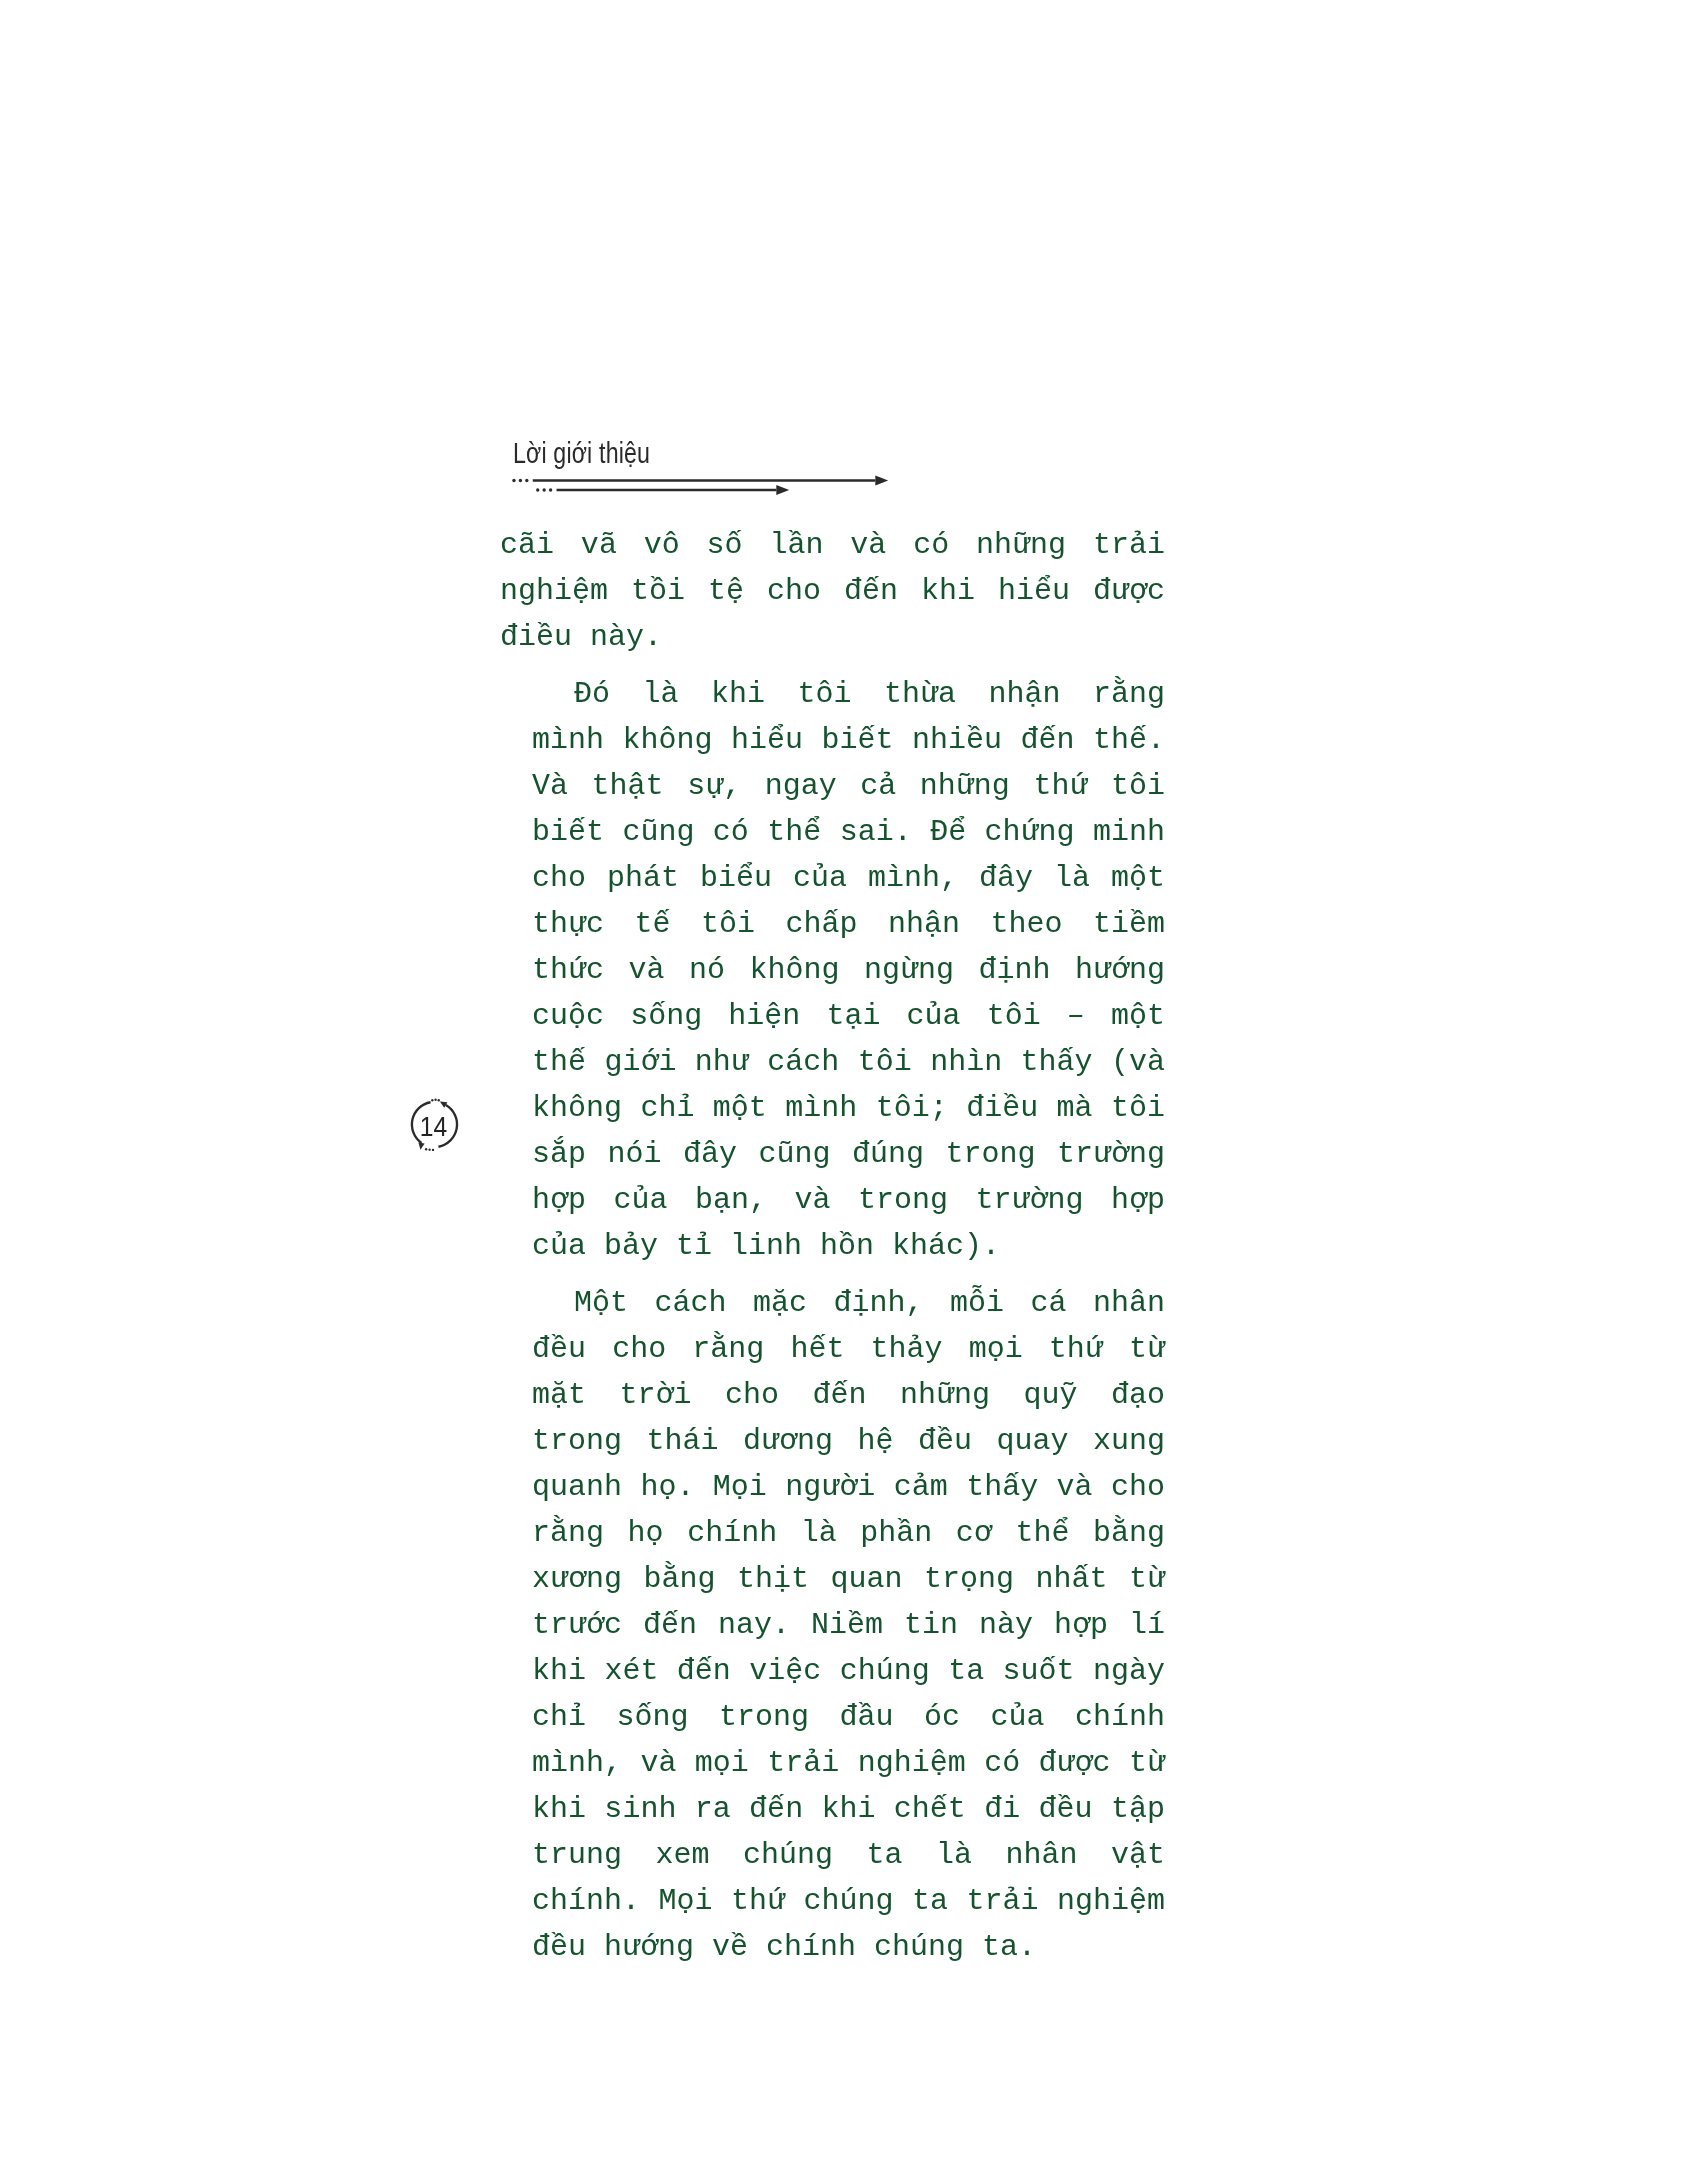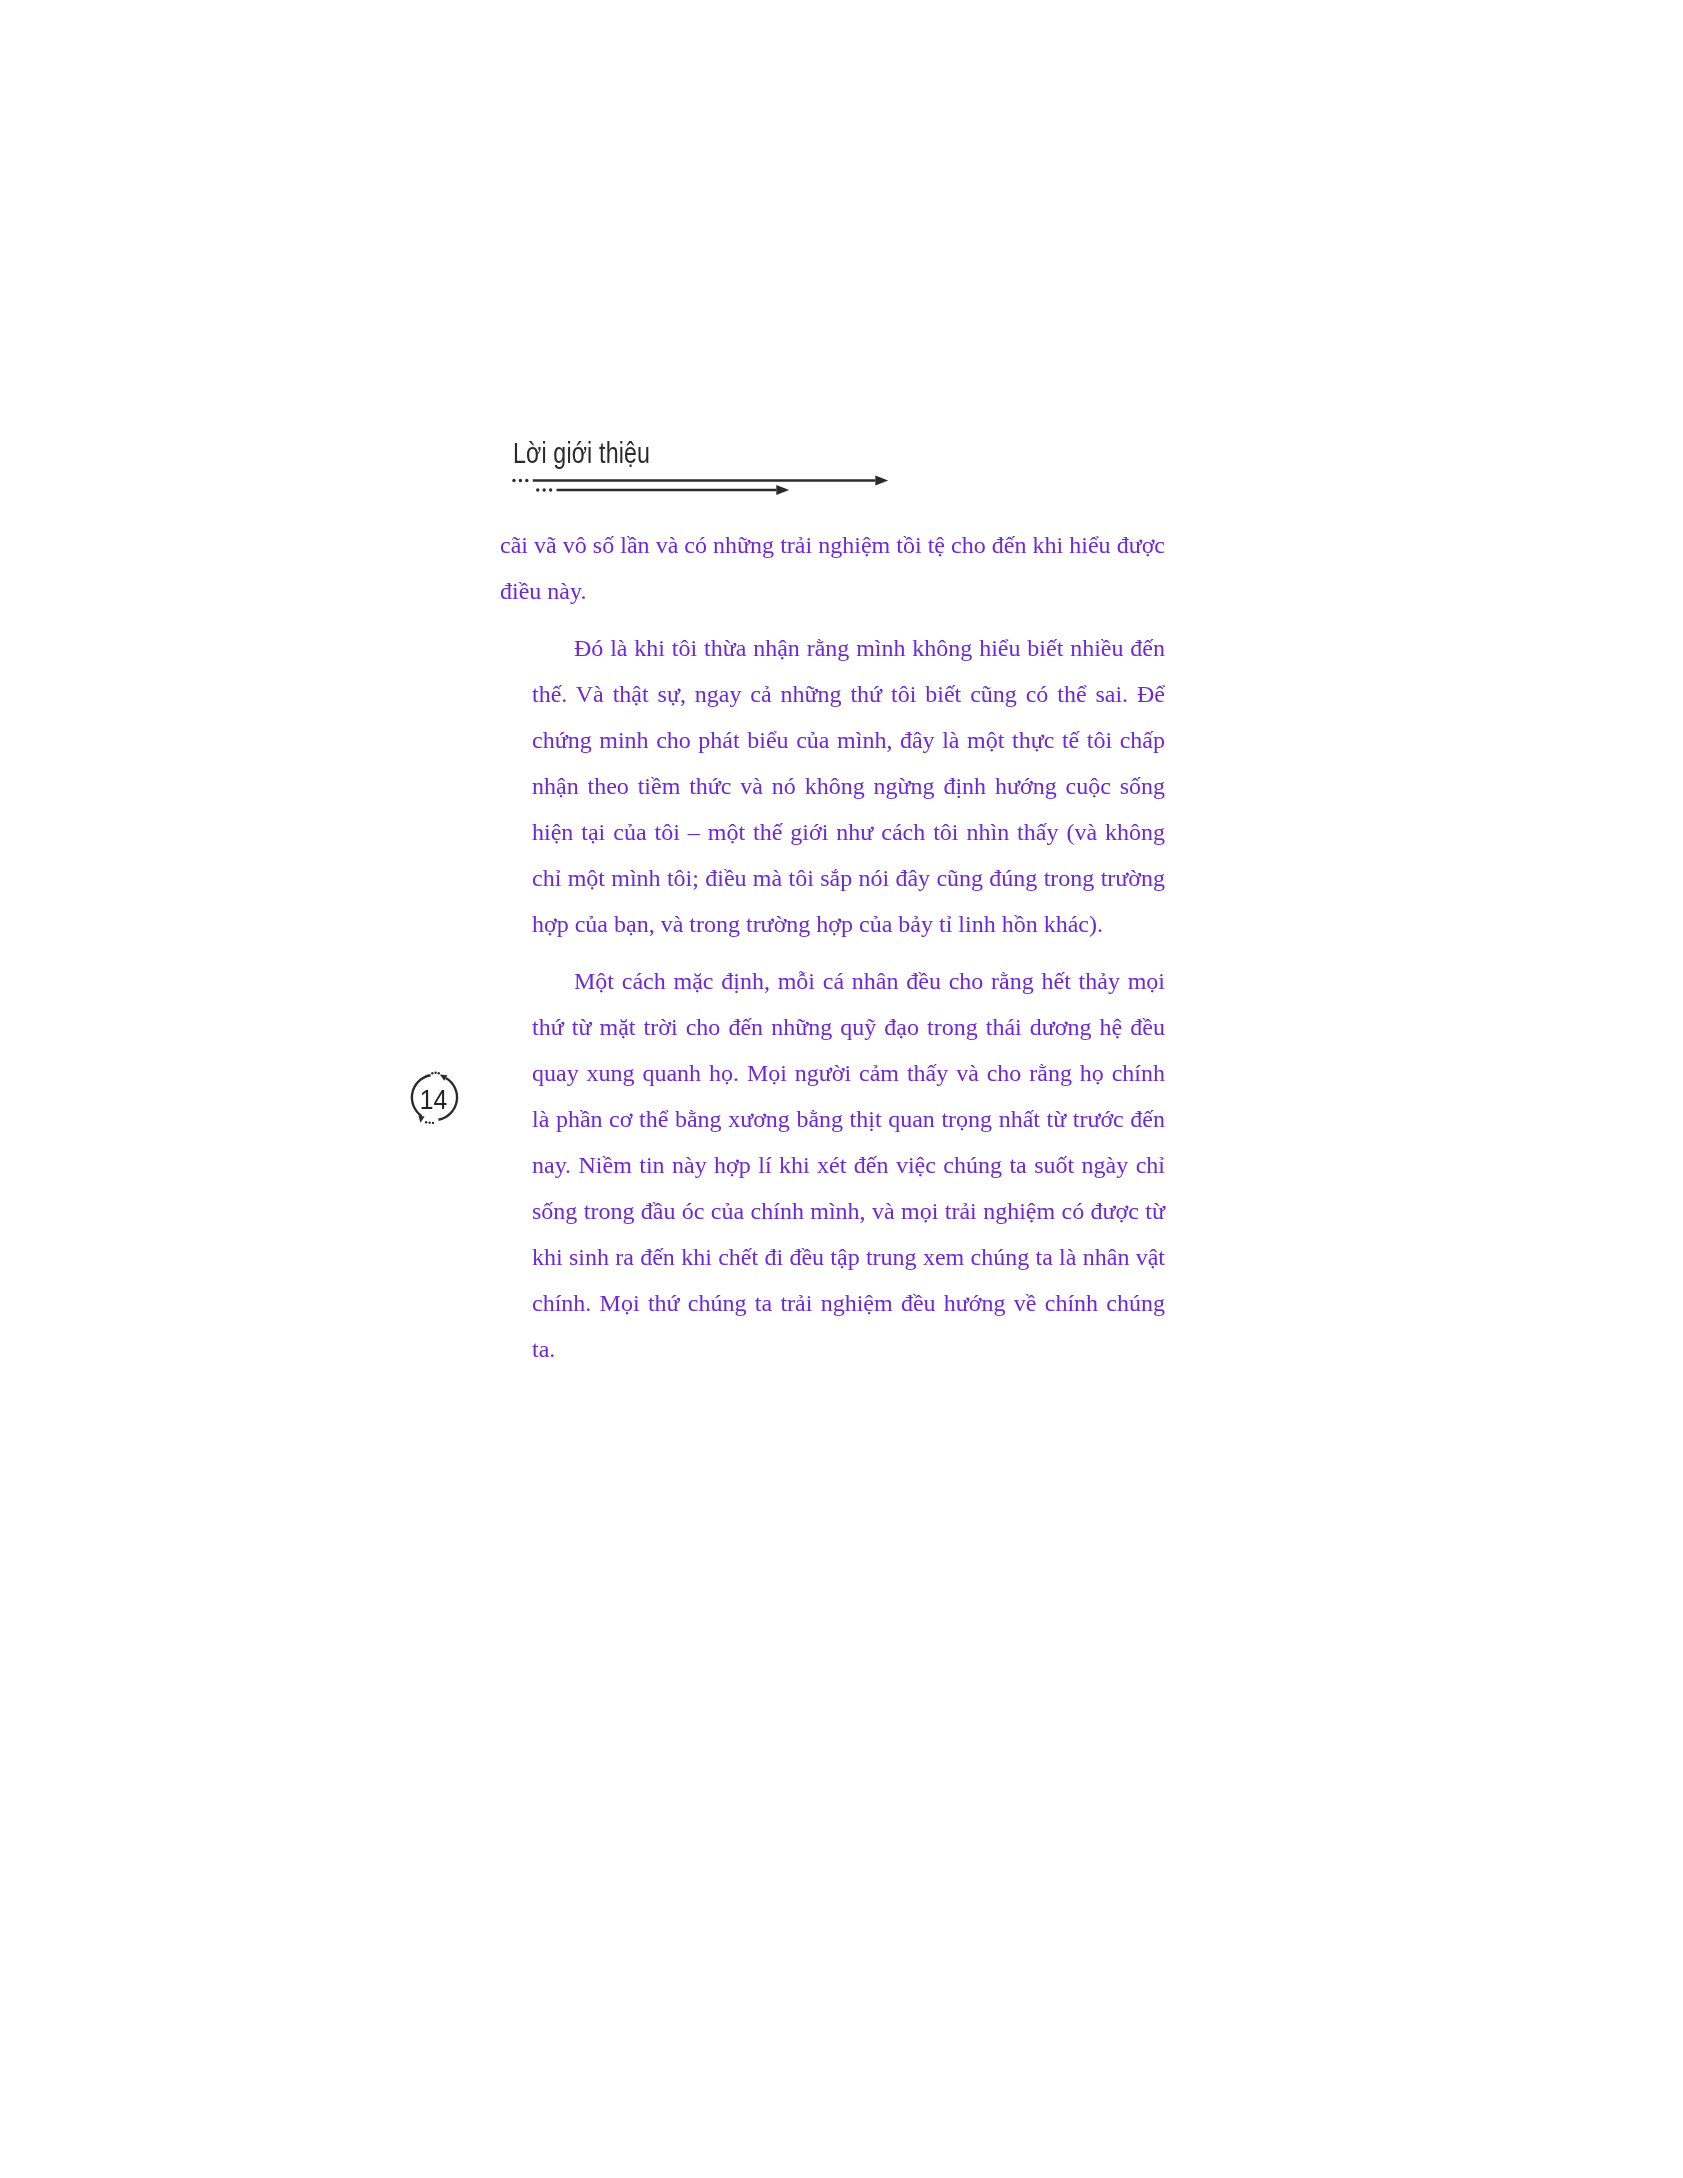--- a/index.html
+++ b/index.html
@@ -30,21 +30,21 @@
   }
   .header-arrows {
     position: absolute;
     left: 511px;
     top: 474px;
   }
   
   .page-number-badge {
     position: absolute;
     left: 404px;
-    top: 1067px;
+    top: 1094px;
     width: 61px;
     height: 61px;
   }
   .page-number-badge svg {
     position: absolute;
     left: 0; top: 0;
   }
   .page-number {
     position: absolute;
     left: 0; right: 2px;
@@ -54,24 +54,24 @@
     font-size: 28px;
     color: #232323;
     transform: scaleX(0.88);
   }
   
   .body-text {
     position: absolute;
     left: 500px;
     top: 522px;
     width: 665px;
-    font-family: Liberation Serif, serif;
-    font-size: 24px;
+    font-family: Liberation Mono, monospace;
+    font-size: 30px;
     line-height: 46px;
-    color: #6d28d9;
+    color: #14532d;
     text-align: justify;
   }
   .para {
     margin: 0 0 11px 0;
   }
   .para.indent {
     text-indent: 42px;
     margin-left: 32px;
   }
 </style>

